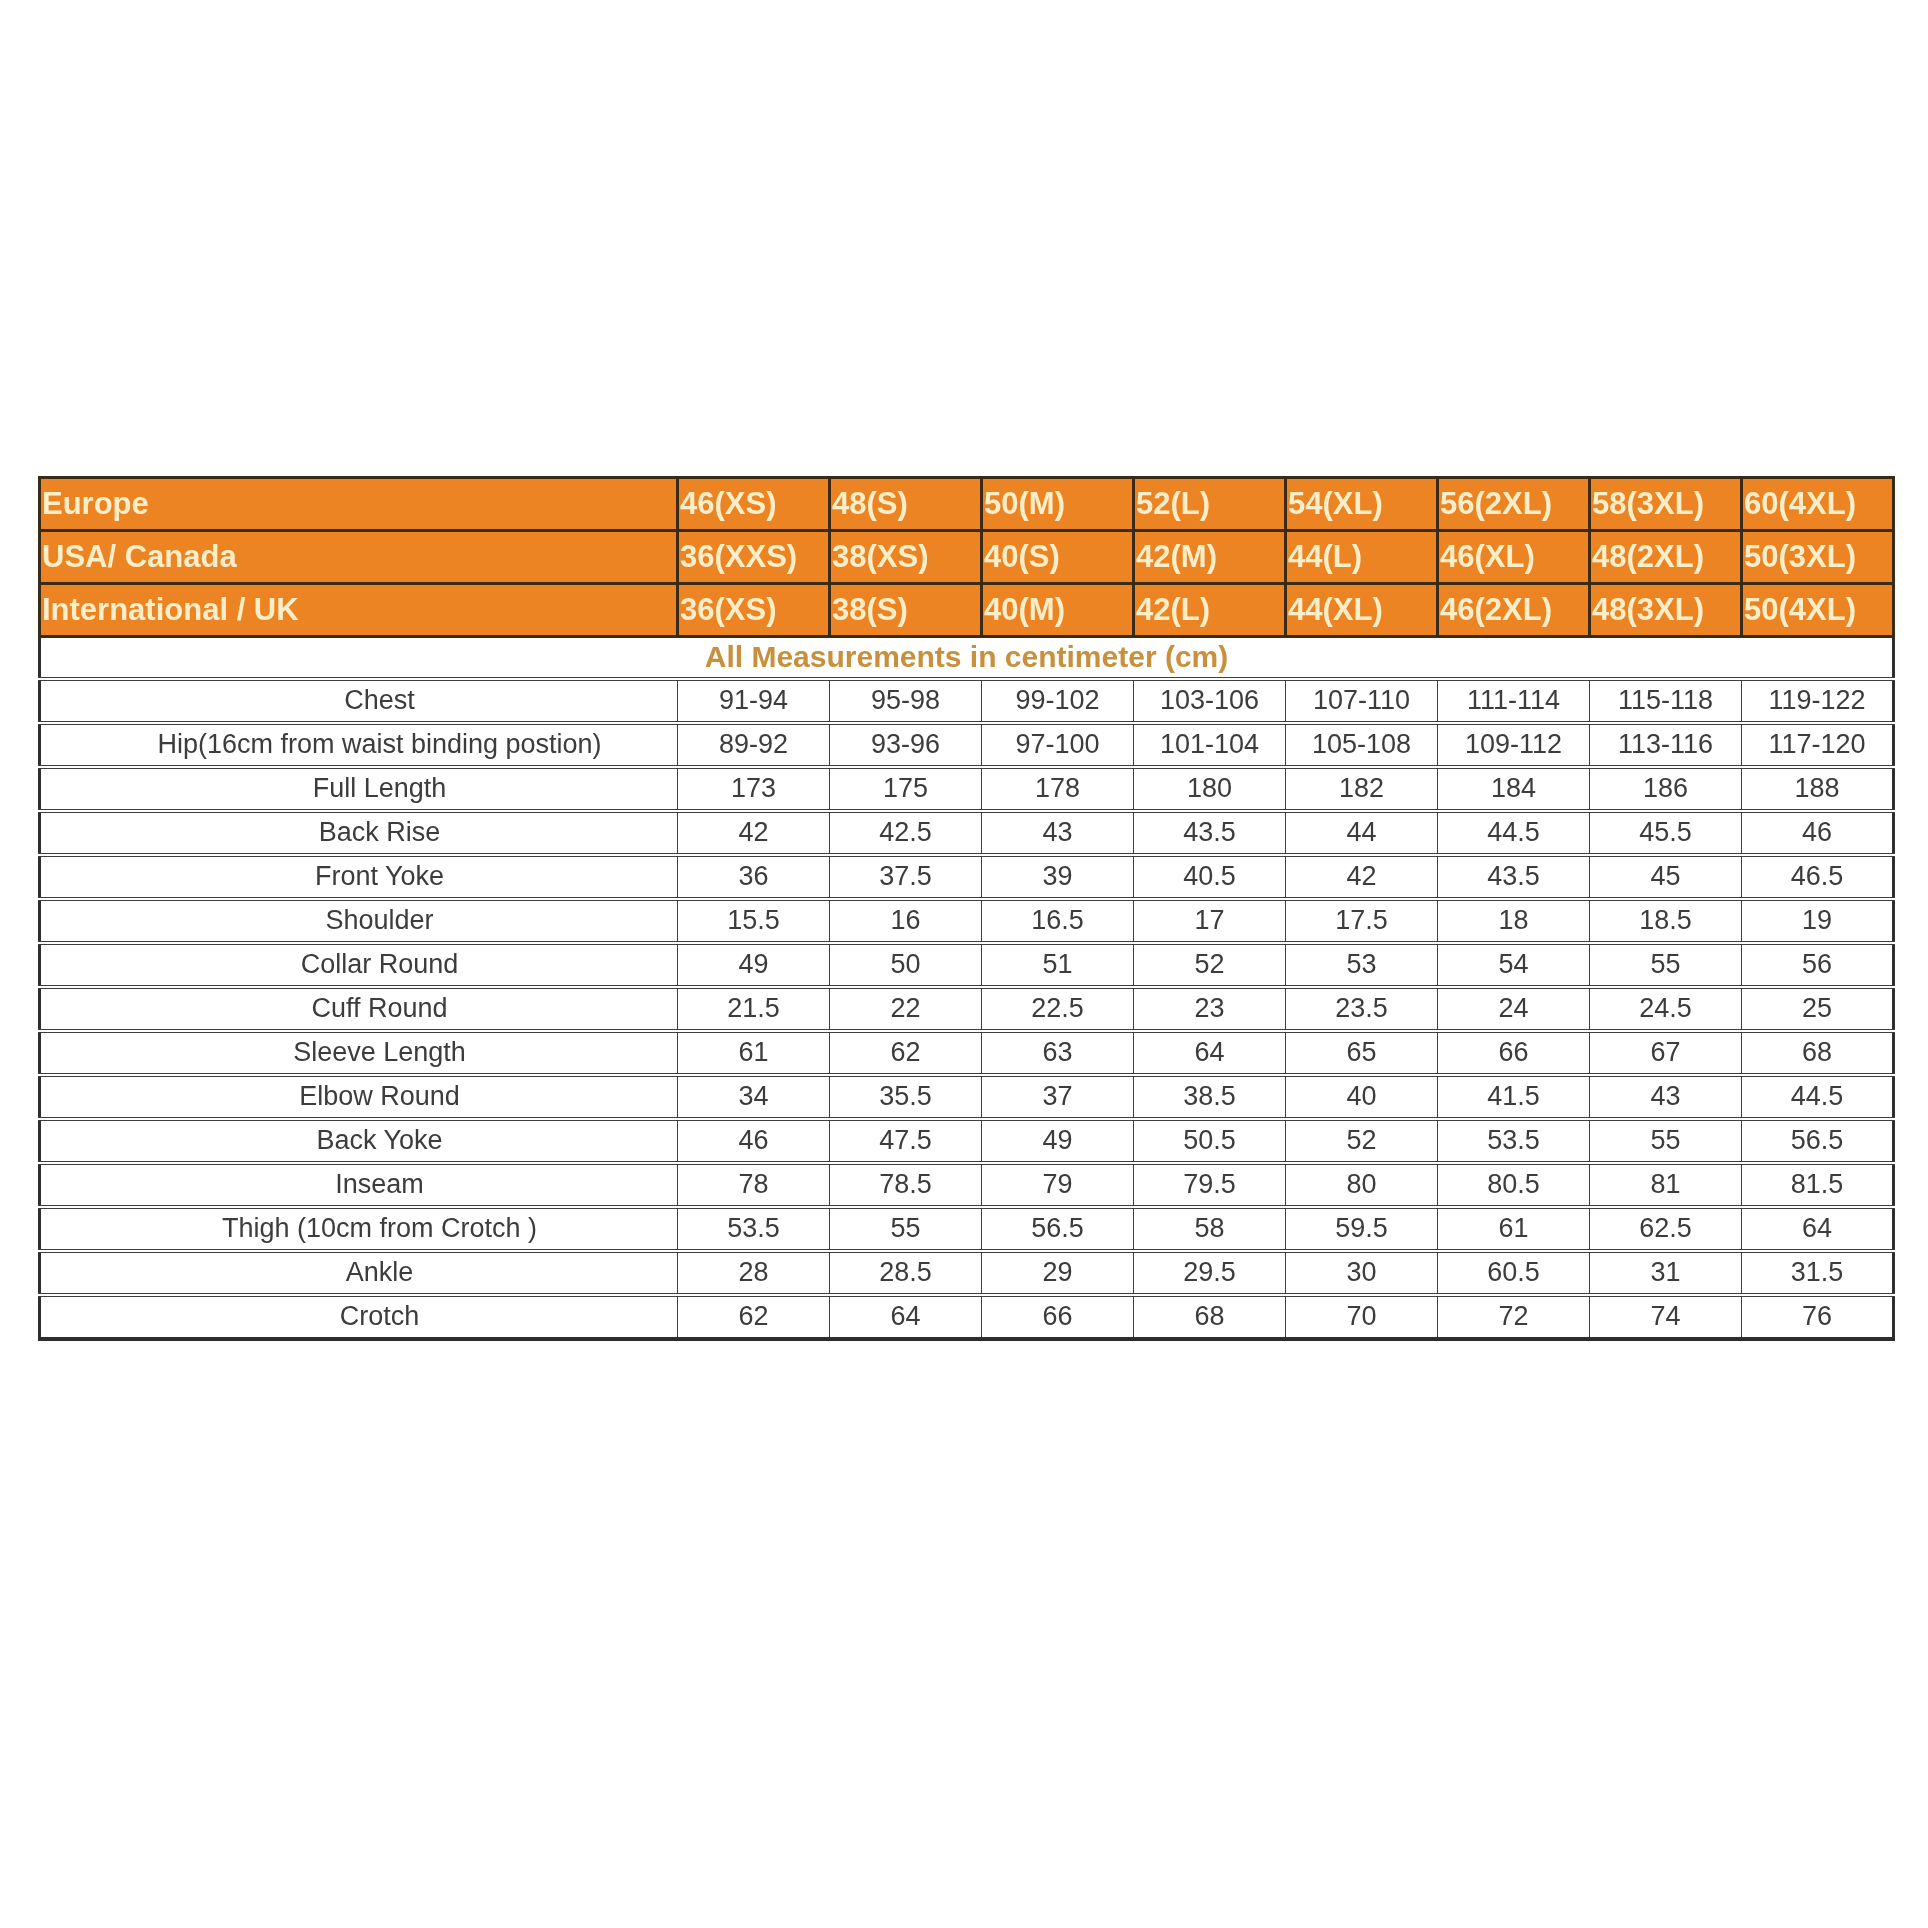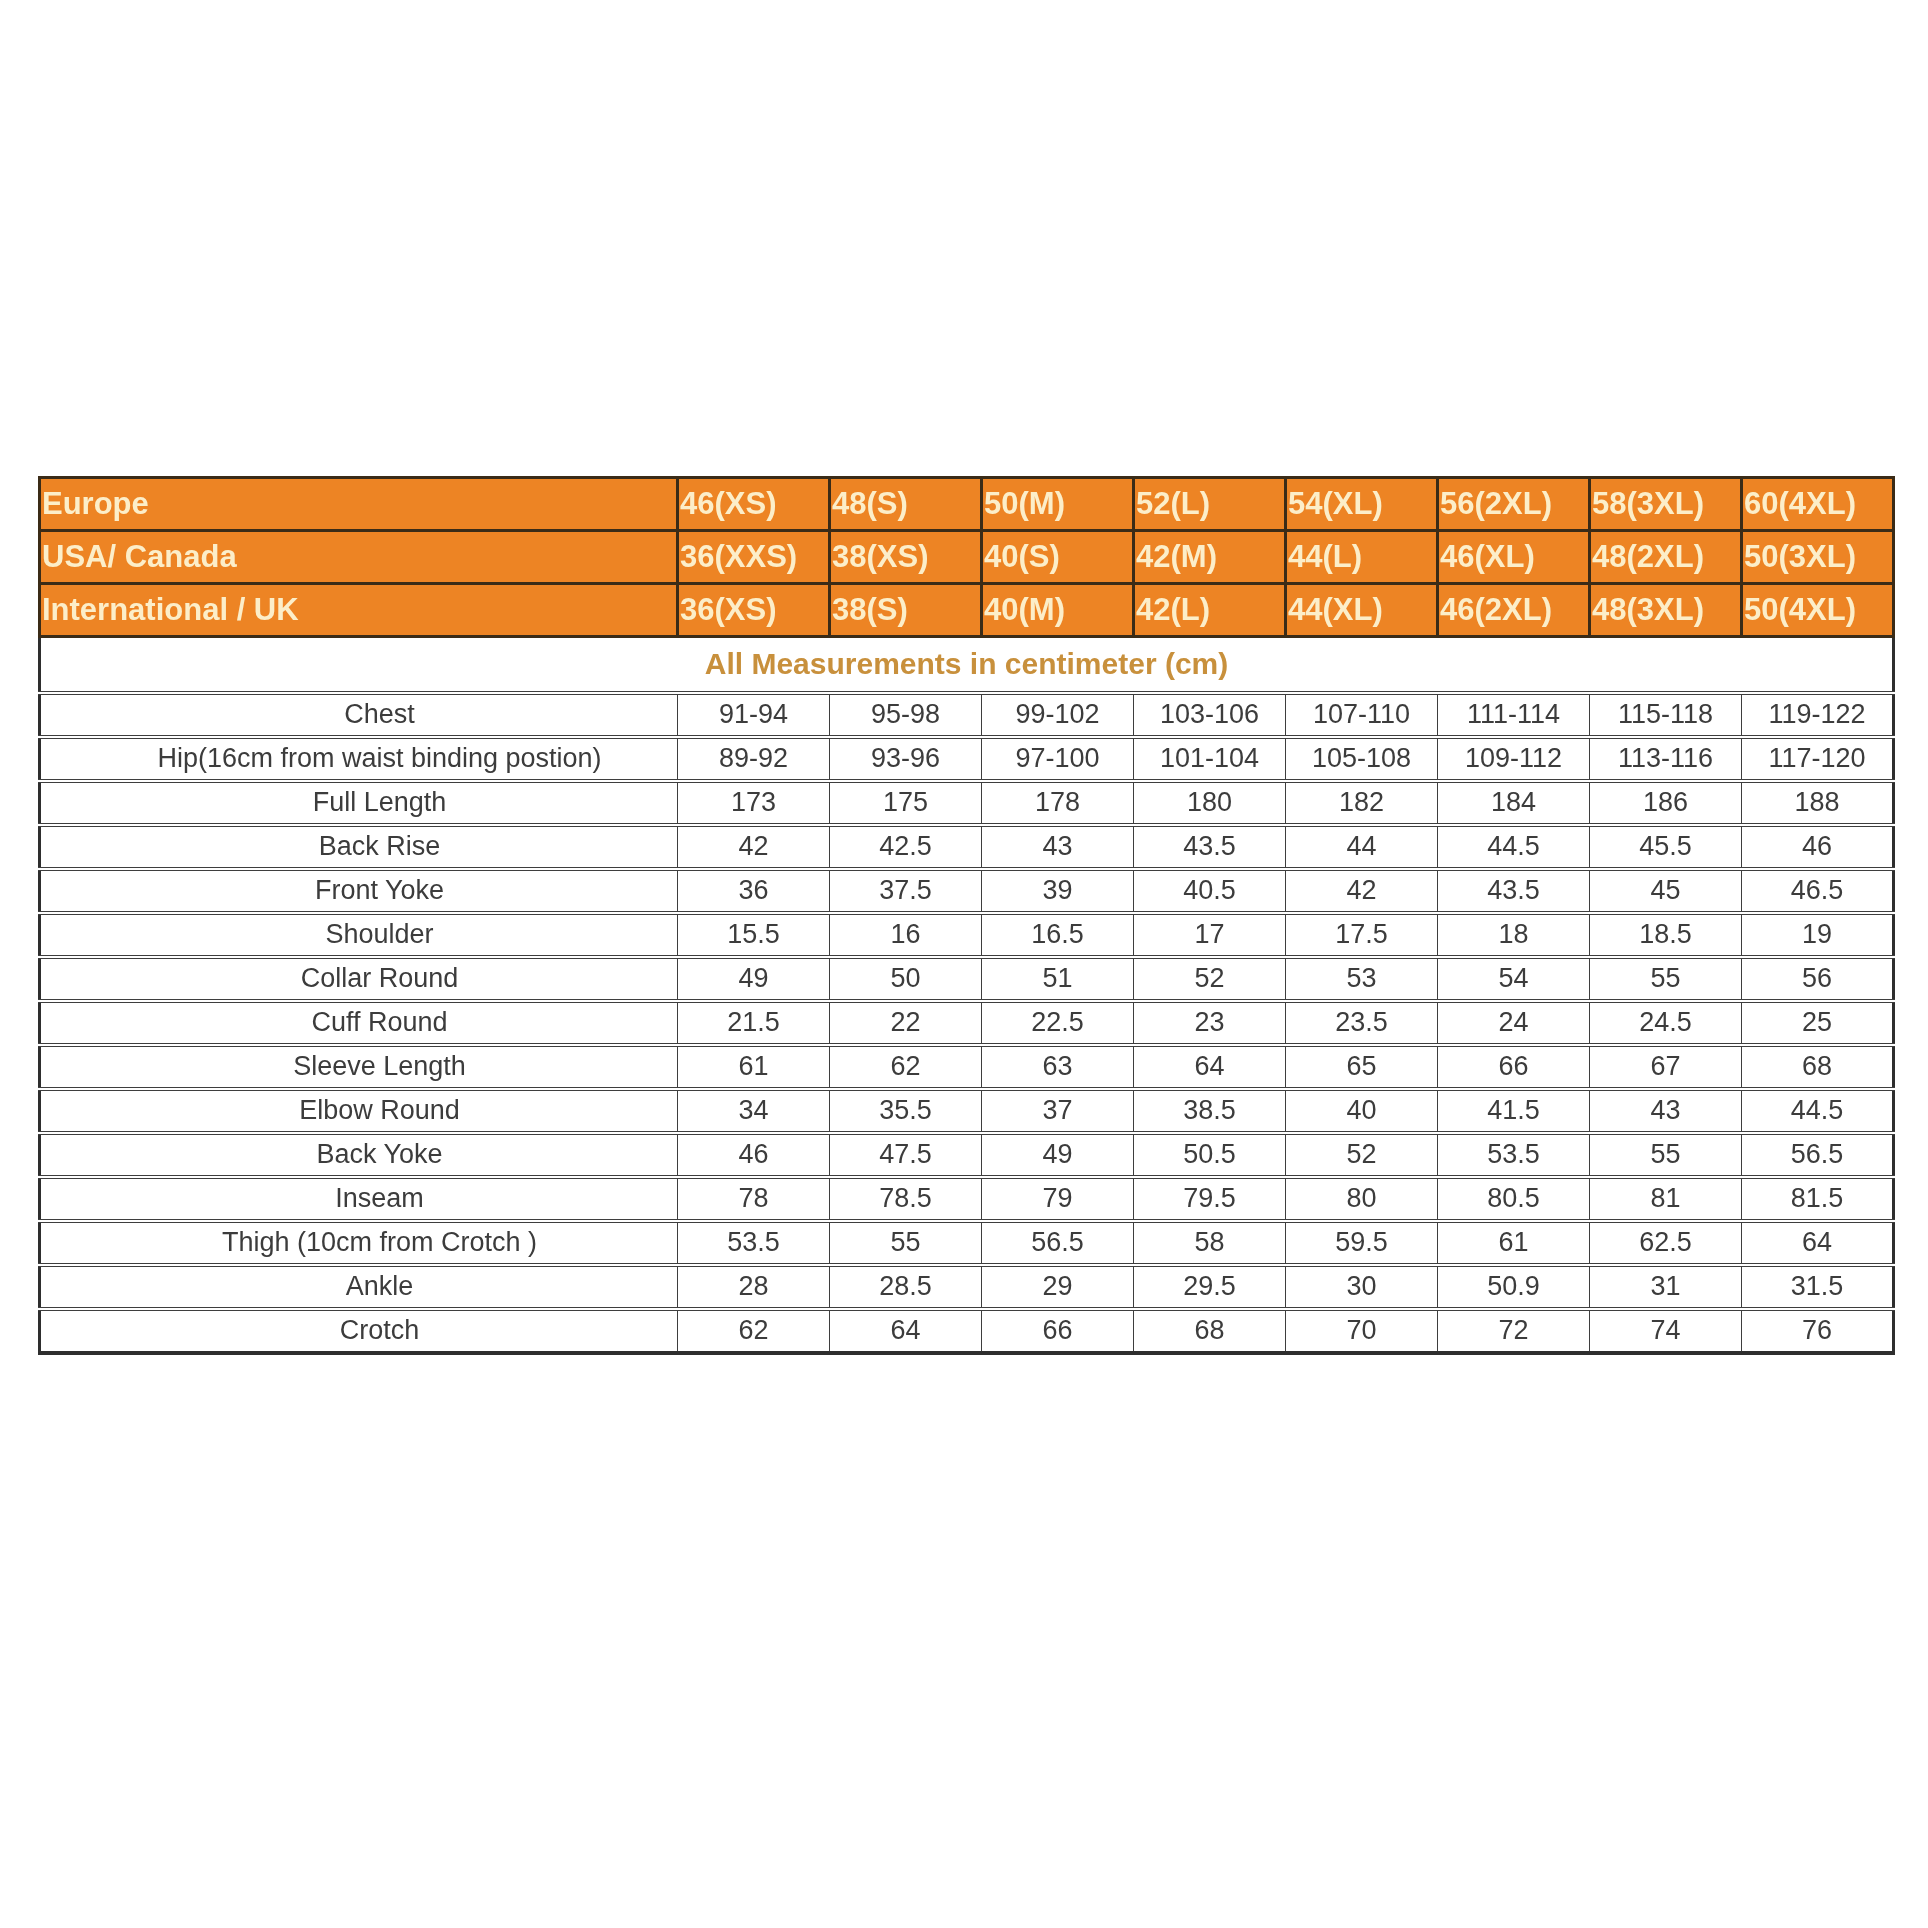--- a/index.html
+++ b/index.html
@@ -26,21 +26,21 @@
   tr.hdr { height: 53px; }
   td.hc {
     background: #ed8424;
     color: #fceec9;
     font-weight: bold;
     font-size: 31px;
     border: 3.8px solid #3a2b17;
   }
 
   
-  tr.bannerrow { height: 56px; }
+  tr.bannerrow { height: 42px; }
   td.ban {
     background: #ffffff;
     color: #c8903c;
     font-weight: bold;
     font-size: 30px;
     text-align: center;
     border: 3.8px solid #2e2e2e;
   }
 
   
@@ -254,21 +254,21 @@
           <td class="val">62.5</td>
           <td class="val">64</td>
         </tr>
         <tr class="data">
           <td class="lbl">Ankle</td>
           <td class="val">28</td>
           <td class="val">28.5</td>
           <td class="val">29</td>
           <td class="val">29.5</td>
           <td class="val">30</td>
-          <td class="val">50.9</td>
+          <td class="val">60.5</td>
           <td class="val">31</td>
           <td class="val">31.5</td>
         </tr>
         <tr class="data">
           <td class="lbl">Crotch</td>
           <td class="val">62</td>
           <td class="val">64</td>
           <td class="val">66</td>
           <td class="val">68</td>
           <td class="val">70</td>

